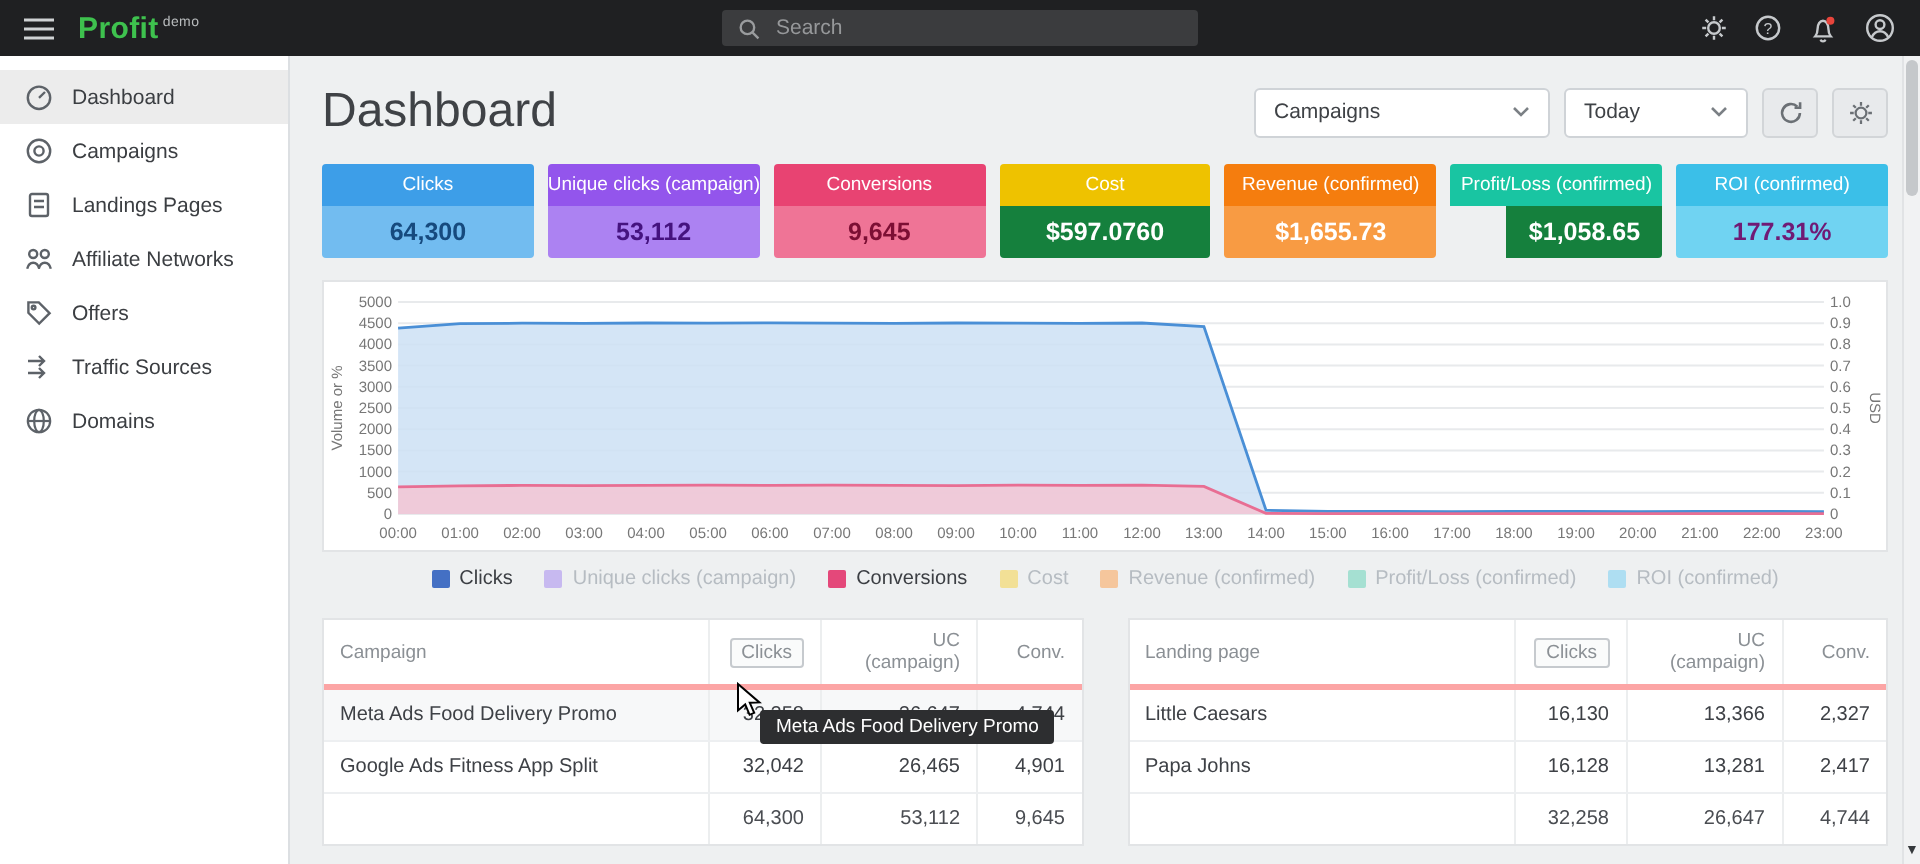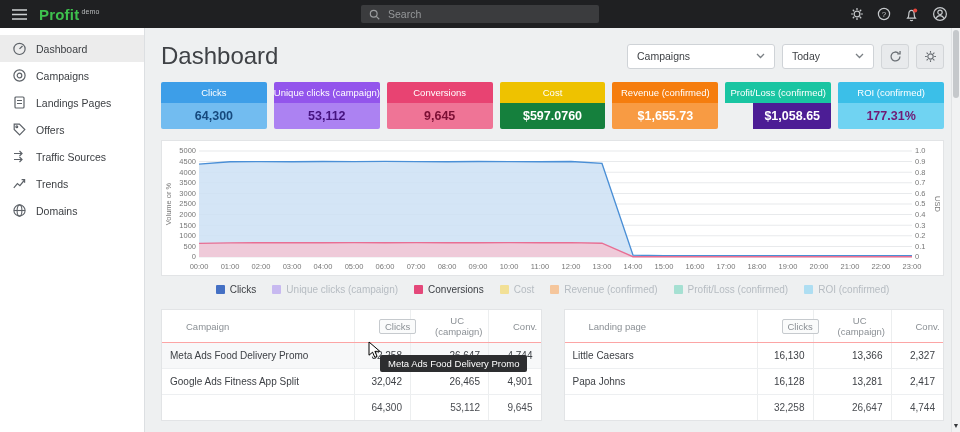--- a/index.html
+++ b/index.html
@@ -55,21 +55,21 @@
   .legend-swatch { width:9px; height:9px; border-radius:1px; flex:none; }
 
   
   .tables { display:flex; gap:22px; margin-top:14px; }
   .table-card { flex:1; background:#fff; border:1px solid #e2e4e6; }
   table { width:100%; border-collapse:collapse; font-size:10px; color:#3e4146; table-layout:fixed; }
   col.c-name { width:auto; }
   col.c-clicks { width:56px; }
   col.c-uc { width:78px; }
   col.c-conv { width:52px; }
-  th { font-weight:normal; color:#8b9095; font-size:9.5px; text-align:right; padding:5px 24px; border-bottom:1px solid #fca5a5; }
+  th { font-weight:normal; color:#8b9095; font-size:9.5px; text-align:right; padding:5px 8px; border-bottom:3px solid #fca5a5; }
   th:first-child { text-align:left; }
   th.boxed span { border:1px solid #c6cace; background:#fafbfb; border-radius:2px; padding:1px 5px; }
   td { padding:7px 8px; text-align:right; border-bottom:1px solid #edeff1; white-space:nowrap; overflow:hidden; }
   td:first-child { text-align:left; }
   .num { border-left:1px solid #eceeef; }
   tbody tr { cursor:pointer; }
   tbody tr.hovered { background:#f7f8f9; }
   tfoot td { border-bottom:none; border-top:1px solid #e3e5e7; color:#4a4d52; }
 
   
@@ -149,37 +149,38 @@
     </div>
     <div class="side-item">
       <svg width="15" height="15" viewBox="0 0 15 15" fill="none" stroke="currentColor" stroke-width="1.2">
           <rect x="3" y="2" width="9" height="11" rx="1"></rect>
           <path d="M5 5.5h5M5 8.5h5"></path>
         </svg>
       <span>Landings Pages</span>
     </div>
     <div class="side-item">
       <svg width="15" height="15" viewBox="0 0 15 15" fill="none" stroke="currentColor" stroke-width="1.2">
+          <circle cx="4.6" cy="5" r="2"></circle>
+          <circle cx="10.4" cy="5" r="2"></circle>
+          <path d="M1.6 12.4c.5-2 1.6-3 3-3s2.5 1 3 3M7.4 12.4c.5-2 1.6-3 3-3s2.5 1 3 3"></path>
+        </svg>
+      <span>Affiliate Networks</span>
+    </div>
+    <div class="side-item">
+      <svg width="15" height="15" viewBox="0 0 15 15" fill="none" stroke="currentColor" stroke-width="1.2">
           <path d="M2.2 2.2h5.2l5.4 5.4-5.2 5.2-5.4-5.4z"></path>
           <circle cx="4.8" cy="4.8" r="0.9"></circle>
         </svg>
       <span>Offers</span>
     </div>
     <div class="side-item">
       <svg width="15" height="15" viewBox="0 0 15 15" fill="none" stroke="currentColor" stroke-width="1.2">
           <path d="M2 4.5h8M7.5 2L10 4.5 7.5 7M2 10.5h8M7.5 8l2.5 2.5L7.5 13"></path>
         </svg>
       <span>Traffic Sources</span>
-    </div>
-    <div class="side-item">
-      <svg width="15" height="15" viewBox="0 0 15 15" fill="none" stroke="currentColor" stroke-width="1.2">
-          <path d="M1.8 11.8l3.6-4.2 2.5 2 4.6-5.6"></path>
-          <path d="M9.6 3.7h3v3"></path>
-        </svg>
-      <span>Trends</span>
     </div>
     <div class="side-item">
       <svg width="15" height="15" viewBox="0 0 15 15" fill="none" stroke="currentColor" stroke-width="1.1">
           <circle cx="7.5" cy="7.5" r="5.6"></circle>
           <ellipse cx="7.5" cy="7.5" rx="2.4" ry="5.6"></ellipse>
           <path d="M1.9 7.5h11.2"></path>
         </svg>
       <span>Domains</span>
     </div>
   </nav>
@@ -235,21 +236,21 @@
       <div class="metric-card">
           <div class="metric-label" style="background: rgb(238, 194, 0);">Cost</div>
           <div class="metric-value" style="background: #15803d; color: rgb(255, 255, 255);">$597.0760</div>
         </div>
       <div class="metric-card">
           <div class="metric-label" style="background: rgb(245, 125, 14);">Revenue (confirmed)</div>
           <div class="metric-value" style="background: rgb(248, 155, 67); color: rgb(255, 255, 255);">$1,655.73</div>
         </div>
       <div class="metric-card">
           <div class="metric-label" style="background: rgb(25, 197, 162);">Profit/Loss (confirmed)</div>
-          <div class="metric-value" style="background: #4c1d95; color: rgb(255, 255, 255); margin-left: 28px;">$1,058.65</div>
+          <div class="metric-value" style="background: #15803d; color: rgb(255, 255, 255); margin-left: 28px;">$1,058.65</div>
         </div>
       <div class="metric-card">
           <div class="metric-label" style="background: rgb(59, 191, 232);">ROI (confirmed)</div>
           <div class="metric-value" style="background: rgb(112, 211, 242); color: #701a75;">177.31%</div>
         </div>
     </div>
 
     <div class="chart-card">
       <svg id="chart-svg" viewBox="0 0 778 128" preserveAspectRatio="none">
           <line x1="36" y1="112.0" x2="748" y2="112.0" stroke="#e8eaec" stroke-width="1"></line>

